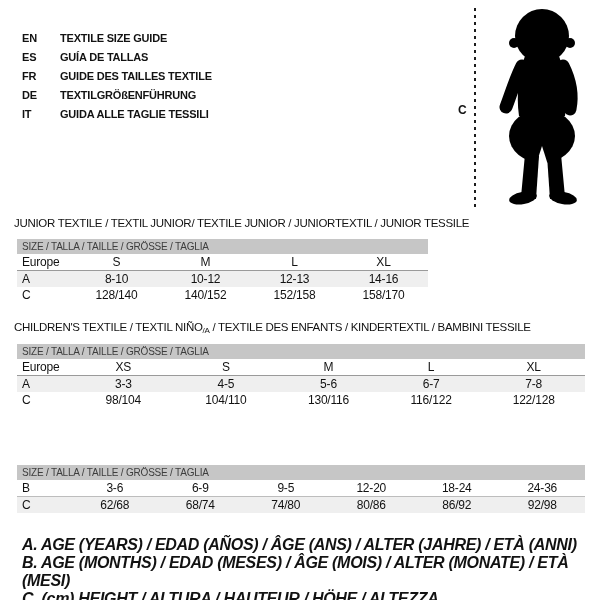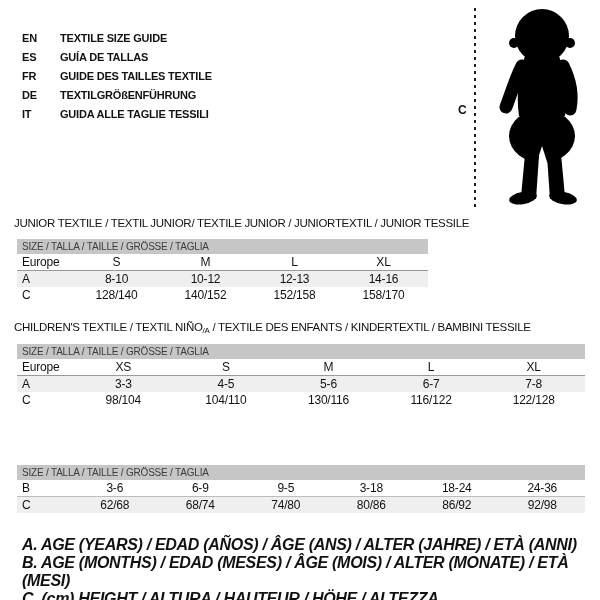--- a/index.html
+++ b/index.html
@@ -144,21 +144,21 @@
 
   <div class="sec-heading h-babies">
   </div>
   <div class="stable t-babies">
     <div class="size-bar">SIZE / TALLA / TAILLE / GRÖSSE / TAGLIA</div>
     <div class="trow firstlight">
       <span class="tlabel">B</span>
       <span class="tcell">3-6</span>
       <span class="tcell">6-9</span>
       <span class="tcell">9-5</span>
-      <span class="tcell">3-18</span>
+      <span class="tcell">12-20</span>
       <span class="tcell">18-24</span>
       <span class="tcell">24-36</span>
     </div>
     <div class="trow alt">
       <span class="tlabel">C</span>
       <span class="tcell">62/68</span>
       <span class="tcell">68/74</span>
       <span class="tcell">74/80</span>
       <span class="tcell">80/86</span>
       <span class="tcell">86/92</span>

